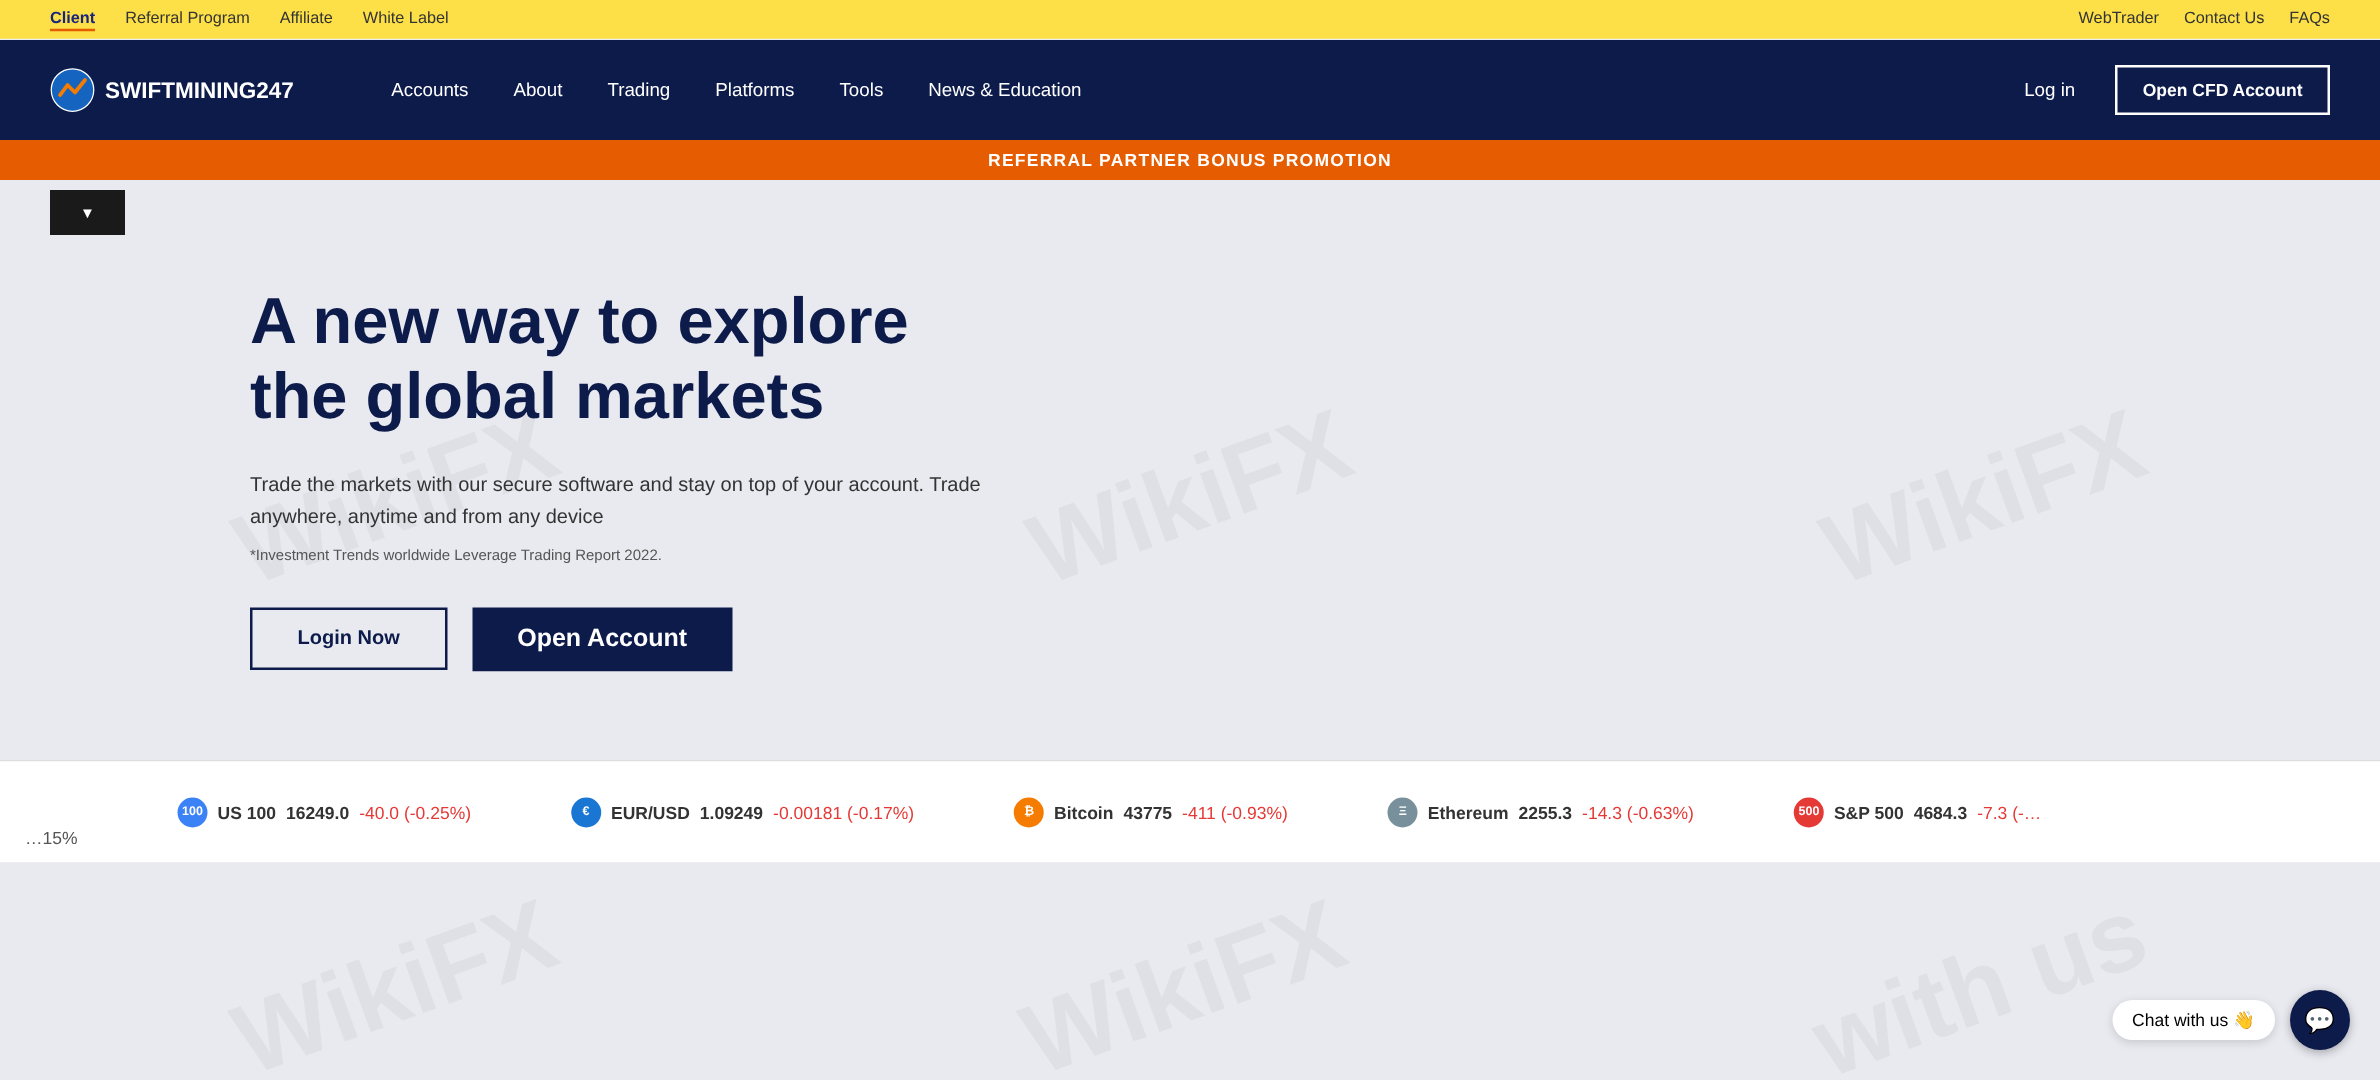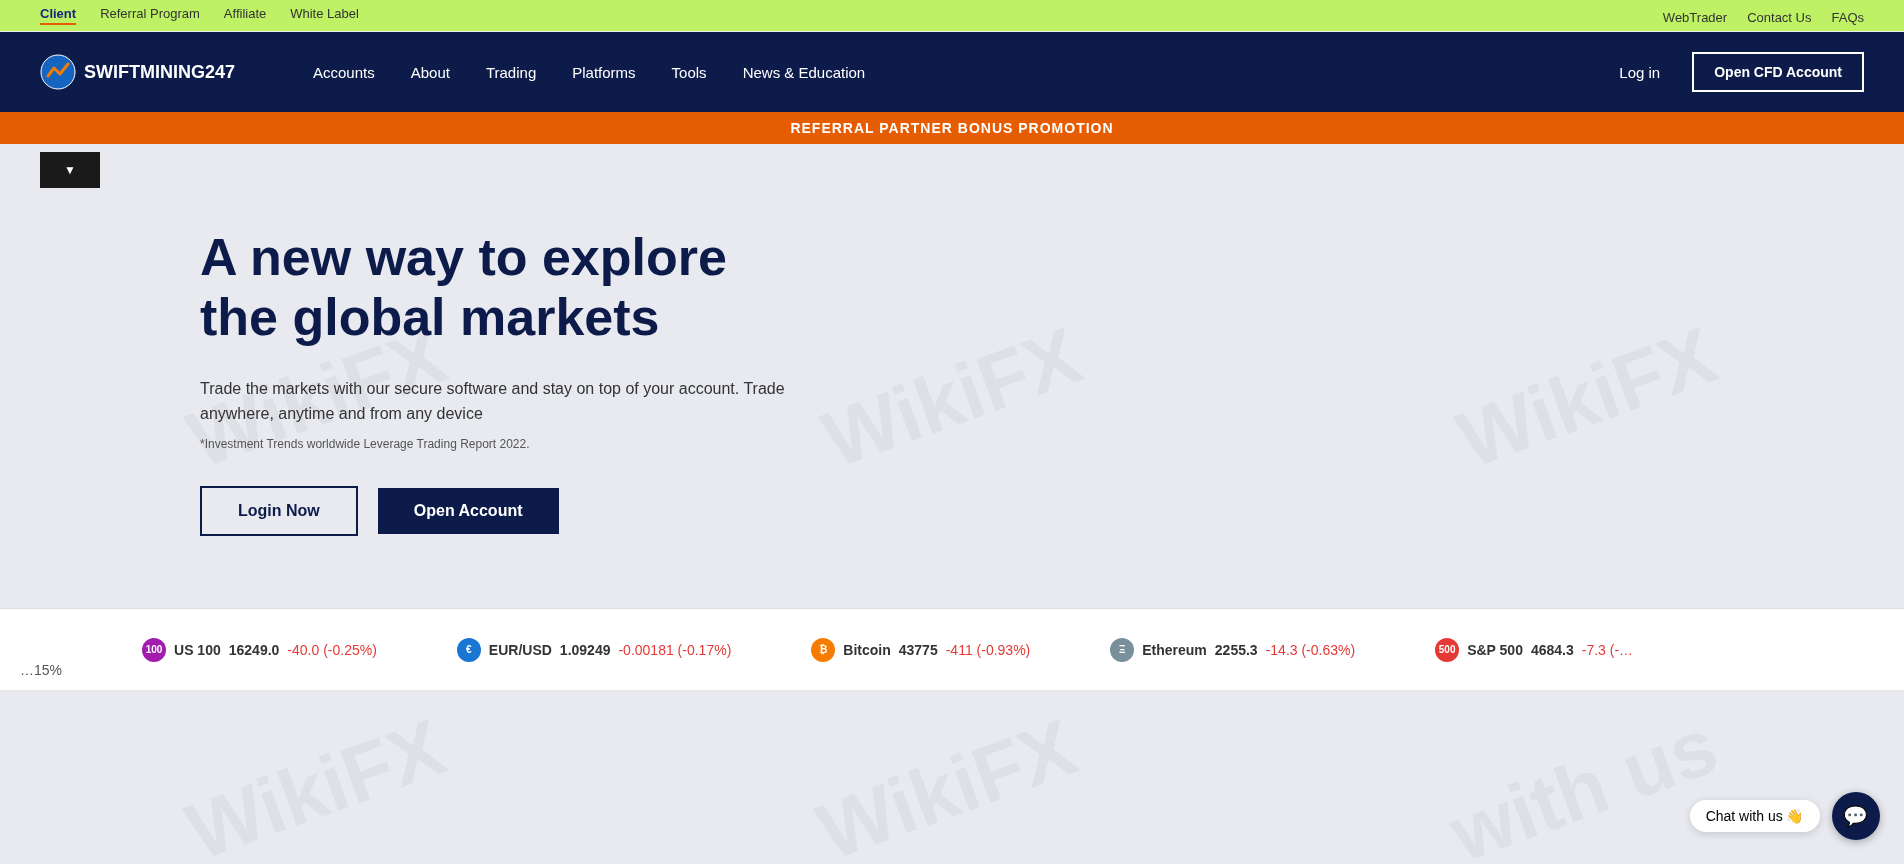--- a/index.html
+++ b/index.html
@@ -1,22 +1,22 @@
 <!DOCTYPE html>
 <html><head>
   <meta charset="utf-8">
   <style>
     * { margin: 0; padding: 0; box-sizing: border-box; }
     body { font-family: Arial, sans-serif; overflow-x: hidden; background: #e8eaf0; }
 
     
     .top-bar {
-      background: #bef264;
-      display: flex;
-      align-items: flex-end;
+      background: #fde047;
+      display: flex;
+      align-items: flex-start;
       justify-content: space-between;
       padding: 6px 40px;
       border-bottom: 1px solid #eee;
       font-size: 13px;
     }
     .top-bar-left { display: flex; gap: 24px; }
     .top-bar-left a {
       color: #333;
       text-decoration: none;
       font-size: 13px;
@@ -178,21 +178,21 @@
       background: transparent;
       color: #0d1b4b;
       font-size: 16px;
       font-weight: bold;
       padding: 14px 36px;
       cursor: pointer;
     }
     .btn-open-account {
       background: #0d1b4b;
       color: #fff;
-      font-size: 16px;
+      font-size: 20px;
       font-weight: bold;
       padding: 14px 36px;
       border: none;
       cursor: pointer;
     }
 
     
     .ticker-bar {
       background: #fff;
       padding: 12px 0;
@@ -336,21 +336,21 @@
     </div>
   </div>
 </section>
 
 <div class="ticker-bar">
 
 <div class="ticker-item">
       <span style="color: rgb(85, 85, 85); margin-top: 41px;">…15%</span>
     </div>
     <div class="ticker-item">
-      <div class="ticker-icon" style="background: #a21caf;">100</div>
+      <div class="ticker-icon" style="background: #3b82f6;">100</div>
       <span class="ticker-name">US 100</span>
       <span class="ticker-price">16249.0</span>
       <span class="ticker-change">-40.0 (-0.25%)</span>
     </div>
     <div class="ticker-item">
       <div class="ticker-icon" style="background: rgb(25, 118, 210);">€</div>
       <span class="ticker-name">EUR/USD</span>
       <span class="ticker-price">1.09249</span>
       <span class="ticker-change">-0.00181 (-0.17%)</span>
     </div>

